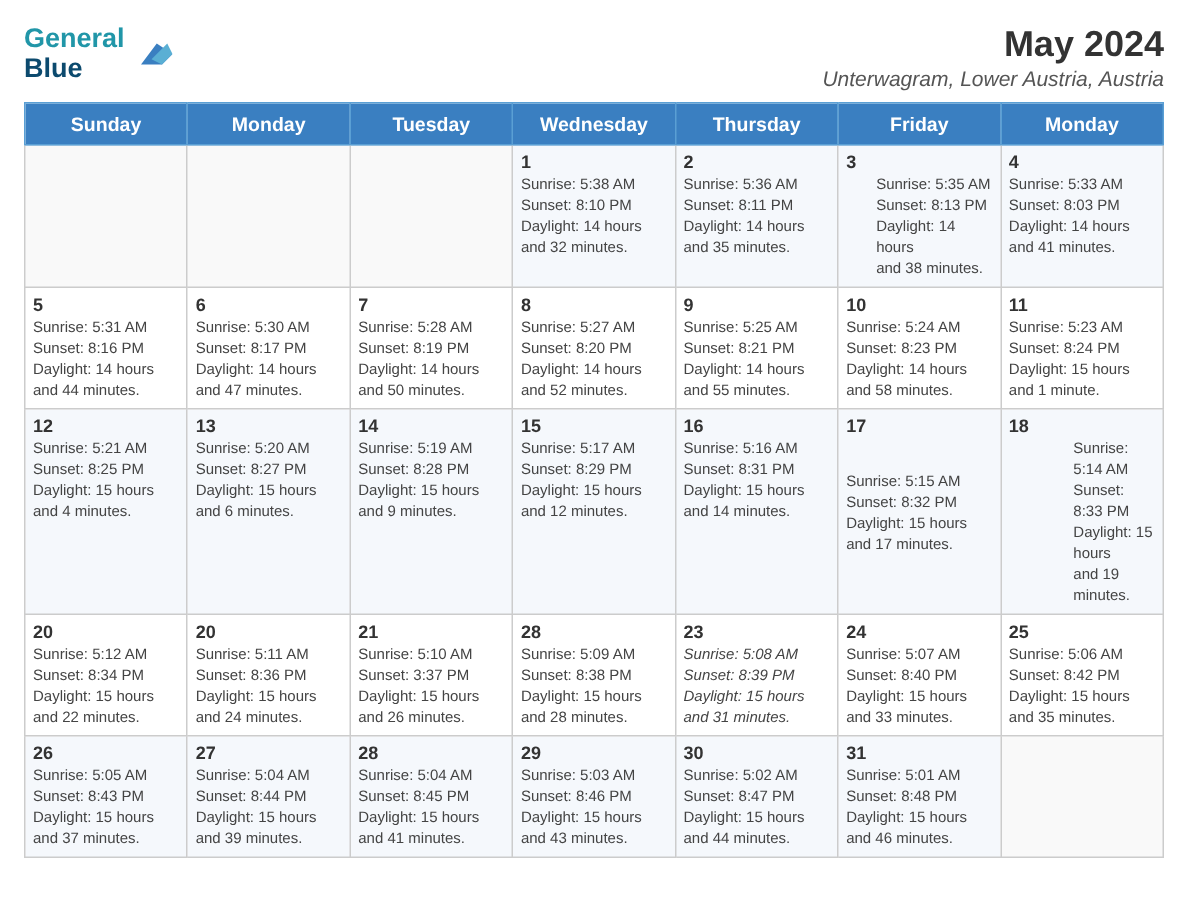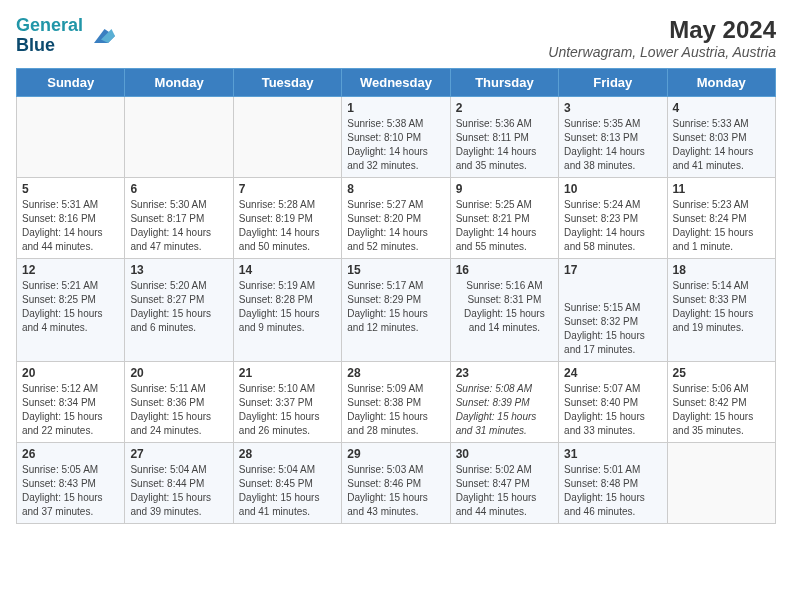--- a/index.html
+++ b/index.html
@@ -142,21 +142,21 @@
         </td>
         <td>
           <span class="day-num">2</span>
           <div class="day-info" style="white-space: pre-line;">Sunrise: 5:36 AM
 Sunset: 8:11 PM
 Daylight: 14 hours
 and 35 minutes.</div>
         </td>
         <td>
           <span class="day-num">3</span>
-          <div class="day-info" style="white-space: pre-line;">Sunrise: 5:35 AM
+          <div class="day-info" style="white-space: pre-line; margin-left: 20px;">Sunrise: 5:35 AM
 Sunset: 8:13 PM
 Daylight: 14 hours
 and 38 minutes.</div>
         </td>
         <td>
           <span class="day-num">4</span>
           <div class="day-info" style="white-space: pre-line;">Sunrise: 5:33 AM
 Sunset: 8:03 PM
 Daylight: 14 hours
 and 41 minutes.</div>
@@ -237,35 +237,35 @@
         </td>
         <td>
           <span class="day-num">15</span>
           <div class="day-info" style="white-space: pre-line;">Sunrise: 5:17 AM
 Sunset: 8:29 PM
 Daylight: 15 hours
 and 12 minutes.</div>
         </td>
         <td>
           <span class="day-num">16</span>
-          <div class="day-info" style="white-space: pre-line; text-align: center;">Sunrise: 5:16 AM
+          <div class="day-info" style="white-space: pre-line;">Sunrise: 5:16 AM
 Sunset: 8:31 PM
 Daylight: 15 hours
 and 14 minutes.</div>
         </td>
         <td>
           <span class="day-num">17</span>
           <div class="day-info" style="white-space: pre-line; margin-top: 24px;">Sunrise: 5:15 AM
 Sunset: 8:32 PM
 Daylight: 15 hours
 and 17 minutes.</div>
         </td>
         <td>
           <span class="day-num">18</span>
-          <div class="day-info" style="white-space: pre-line;">Sunrise: 5:14 AM
+          <div class="day-info" style="white-space: pre-line; margin-left: 43px;">Sunrise: 5:14 AM
 Sunset: 8:33 PM
 Daylight: 15 hours
 and 19 minutes.</div>
         </td>
       </tr>
       <tr>
         <td>
           <span class="day-num">20</span>
           <div class="day-info" style="white-space: pre-line;">Sunrise: 5:12 AM
 Sunset: 8:34 PM

